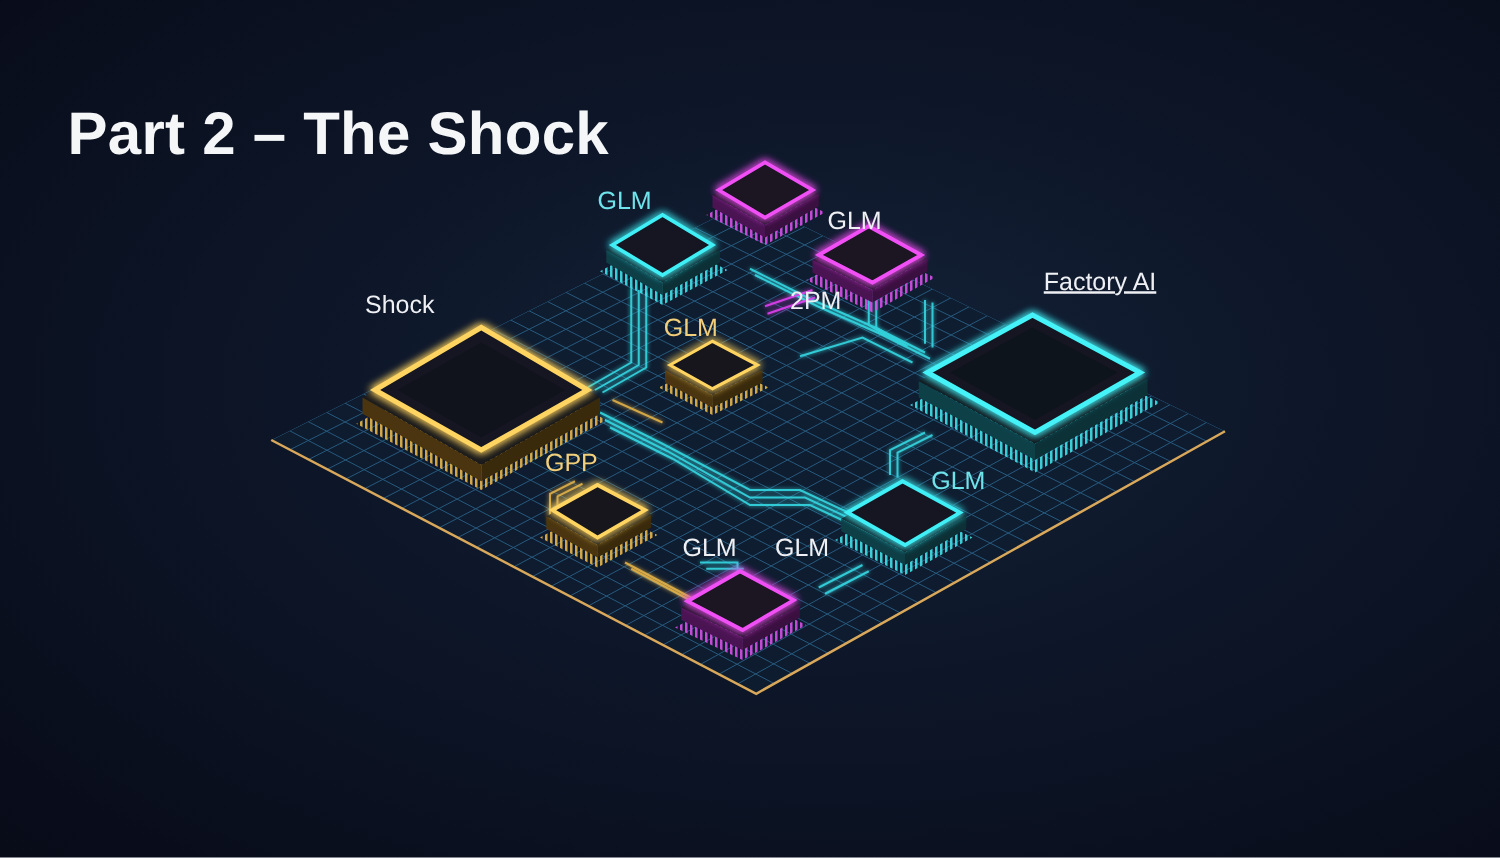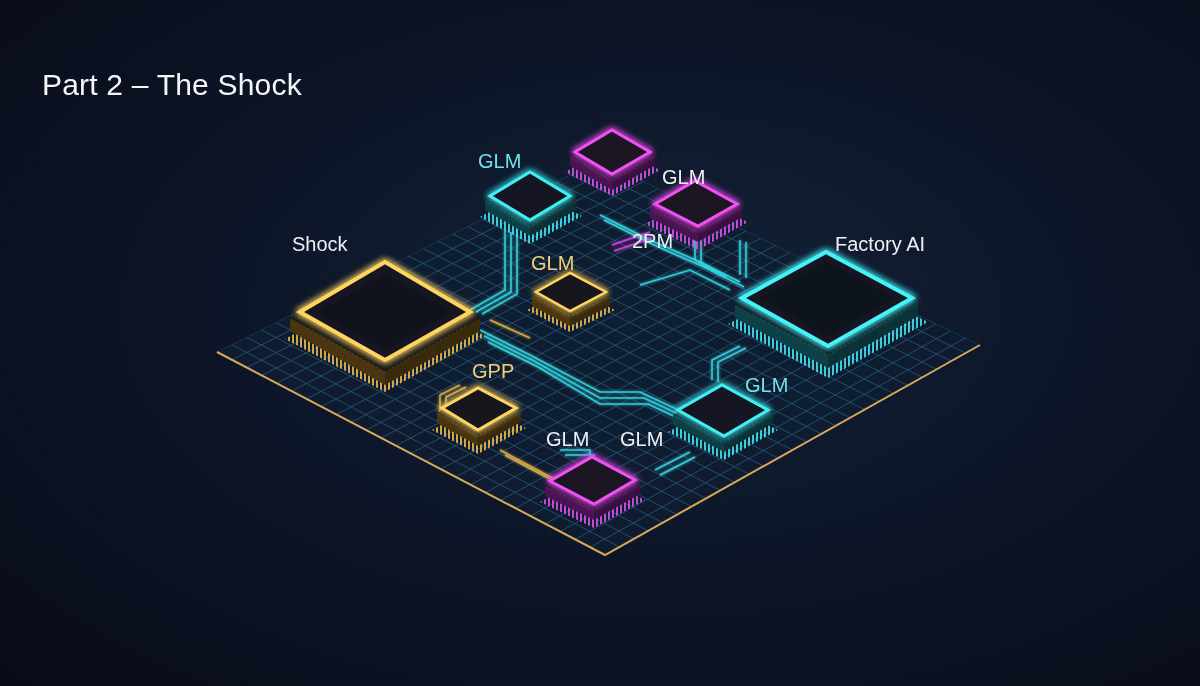--- a/index.html
+++ b/index.html
@@ -4,22 +4,22 @@
 <style>
   html, body { margin:0; padding:0; }
   body {
     width:1200px; height:686px; overflow:hidden;
     background: radial-gradient(ellipse at 55% 45%, #142238 0%, #0d1628 45%, #080b18 100%);
     font-family: "Liberation Sans", "DejaVu Sans", sans-serif;
     position:relative;
   }
   .slide-title {
     position:absolute; left:42px; top:68px;
-    font-size:30px; color:#f4f6f8; font-weight:400; letter-spacing:0.2px;
-    margin:0;
+    font-size:48px; color:#f4f6f8; font-weight:700; letter-spacing:0.2px;
+    margin:12px;
   }
   svg.scene { position:absolute; left:0; top:0; }
   .lbl { position:absolute; font-size:20px; white-space:nowrap; }
   .lbl.white { color:#eef0f4; }
   .lbl.cyan { color:#6fe3ea; }
   .lbl.gold { color:#f2cf7a; }
 </style>
 </head>
 <body>
 
@@ -226,21 +226,21 @@
   <g>
     <polygon points="668,420 722,390 778,418 724,448" fill="url(#pinsCyan)" opacity="0.9" transform="translate(0,12)"></polygon>
     <polygon points="673,415 722,388 773,413 724,442" fill="#11171e"></polygon>
     <polygon points="673,415 724,442 724,452 673,425" fill="#0e3e46"></polygon>
     <polygon points="724,442 773,413 773,423 724,452" fill="#0c3036"></polygon>
     <polygon points="678,410 722,385 768,410 724,436" fill="#131922" stroke="#40eef6" stroke-width="3" filter="url(#glow)"></polygon>
   </g>
 </svg>
 
 <div class="lbl white" style="left:292px; top:233px;">Shock</div>
-<div class="lbl white" style="left:835px; top:233px;">Factory AI</div>
+<div class="lbl white" style="left:835px; top:215px;text-decoration:underline;">Factory AI</div>
 <div class="lbl cyan" style="left:478px; top:150px;">GLM</div>
 <div class="lbl white" style="left:662px; top:166px;">GLM</div>
 <div class="lbl white" style="left:632px; top:230px;">2PM</div>
 <div class="lbl gold" style="left:531px; top:252px;">GLM</div>
-<div class="lbl gold" style="left:472px; top:360px;">GPP</div>
+<div class="lbl gold" style="left:436px; top:360px;">GPP</div>
 <div class="lbl white" style="left:546px; top:428px;">GLM</div>
 <div class="lbl white" style="left:620px; top:428px;">GLM</div>
 <div class="lbl cyan" style="left:745px; top:374px;">GLM</div>
 
 </body></html>

